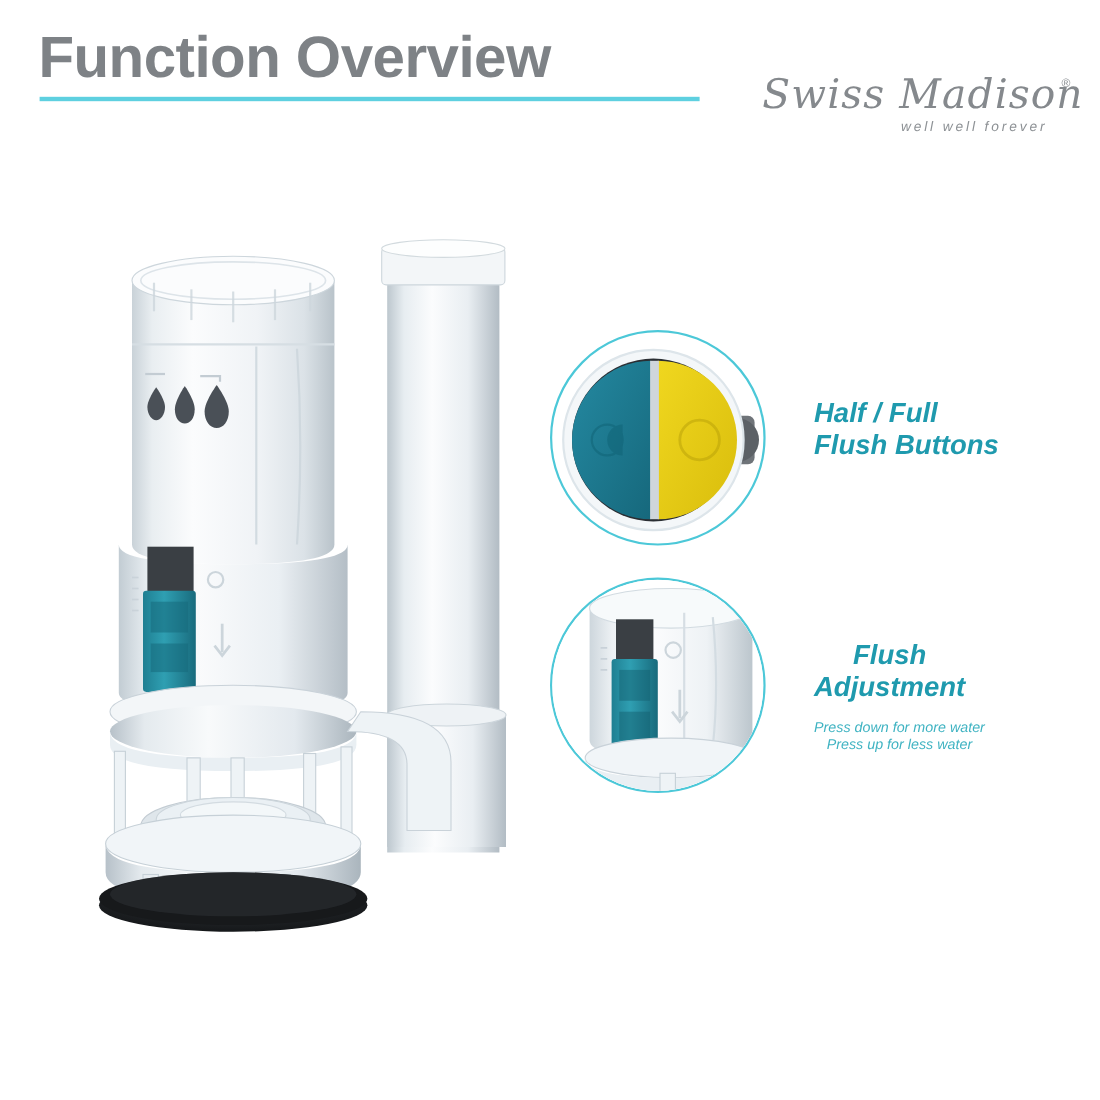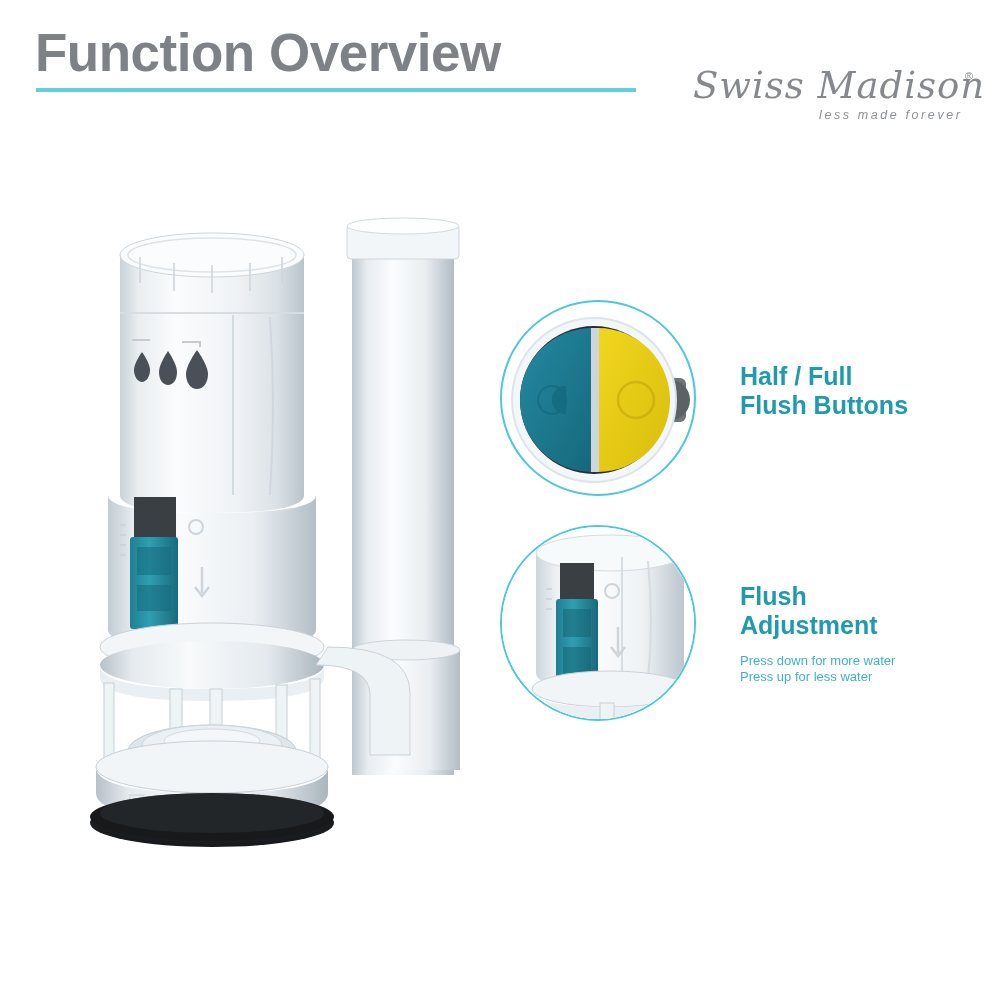--- a/index.html
+++ b/index.html
@@ -69,21 +69,21 @@
   }
 
   
   #product {
     position: absolute;
     left: 70px; top: 195px;
     width: 420px; height: 660px;
   }
 
   
-  .callout { position: absolute; }
+  .callout { position: absolute; font-style: italic; }
 
   .callout-circle {
     position: absolute;
     border-radius: 50%;
     border: 2px solid #4cc8d8;
     box-sizing: border-box;
     overflow: hidden;
     background: #ffffff;
   }
 
@@ -100,38 +100,38 @@
     font-size: 13px;
     color: #3fb3c2;
     line-height: 1.22;
     white-space: pre-line;
   }
 
   #callout-1 { left: 495px; top: 300px; width: 500px; height: 200px; }
   #callout-1 .callout-circle { left: 5px; top: 0px; width: 196px; height: 196px; }
   #callout-1 .callout-title { left: 245px; top: 62px; }
 
-  #callout-2 { left: 495px; top: 525px; width: 500px; height: 210px; }
+  #callout-2 { left: 495px; top: 525px; width: 500px; height: 210px; text-align: center; }
   #callout-2 .callout-circle { left: 5px; top: 0px; width: 196px; height: 196px; }
   #callout-2 .callout-title { left: 245px; top: 57px; }
   #callout-2 .callout-sub  { left: 245px; top: 128px; }
 </style>
 </head>
 <body>
 
 <div id="page">
 
   <div id="header">
     <div id="page-title">Function Overview</div>
     <div id="title-underline"></div>
 
     <div id="brand-logo">
       <div id="brand-name">Swiss Madison</div>
       <div id="brand-reg">®</div>
-      <div id="brand-tagline">less made forever</div>
+      <div id="brand-tagline">well well forever</div>
     </div>
   </div>
 
   <div id="product">
     <svg width="420" height="660" viewBox="0 0 420 660" xmlns="http://www.w3.org/2000/svg">
       <defs>
         <linearGradient id="cylA" x1="0" y1="0" x2="1" y2="0">
           <stop offset="0" stop-color="#c9d2d8"></stop>
           <stop offset="0.10" stop-color="#e9eef1"></stop>
           <stop offset="0.30" stop-color="#fbfcfd"></stop>

